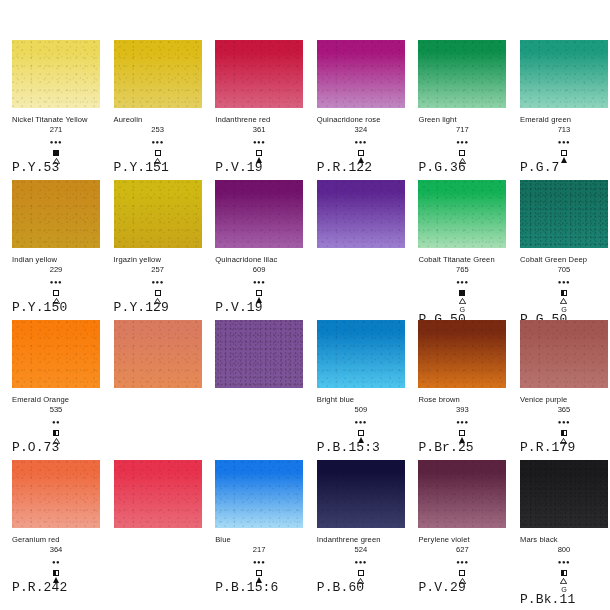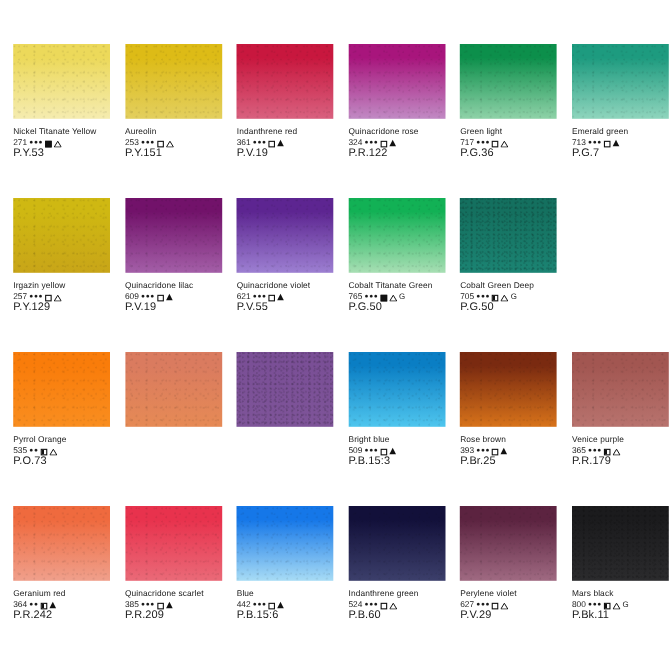--- a/index.html
+++ b/index.html
@@ -64,26 +64,28 @@
     white-space:nowrap;
   }
   .pcode{
     font-size:7.6px;
     line-height:10px;
     letter-spacing:0px;
     display:flex;
     align-items:center;
     gap:2px;
     white-space:nowrap;
+    flex-direction:column;
   }
   .pindex{
-    font-size:10px;
+    font-size:13px;
     line-height:10px;
     letter-spacing:.1px;
     white-space:nowrap;
+    font-family:Liberation Mono, monospace;
   }
   .stars{
     letter-spacing:.5px;
     font-size:6px;
     position:relative;
     top:-0.5px;
   }
   .sym{
     display:inline-block;
     width:6px;height:6px;
@@ -230,20 +232,41 @@
               <span class="tri solid"></span>
             </div>
             <div class="pindex">P.G.7</div>
           </div>
         </div>
       </div>
     </div>
     <div class="row">
       <div class="cell">
         <div class="cell-inner">
+          <div class="swatch" style="background:linear-gradient(180deg,#c98a1c 0%,#c98a1c 18%,#c79a20 100%);">
+            <span class="grain"></span>
+          </div>
+          <div class="info">
+            <div class="pname">Indian yellow</div>
+            <div class="pcode">
+              <span>229</span>
+              <span class="stars">●●●</span>
+              <span class="sym open"></span>
+              <span class="tri outline">
+                <svg width="7" height="6" viewBox="0 0 7 6">
+                  <path d="M3.5 0.4 L6.7 5.7 L0.3 5.7 Z" fill="none" stroke="#111" stroke-width="0.9"></path>
+                </svg>
+              </span>
+            </div>
+            <div class="pindex">P.Y.150</div>
+          </div>
+        </div>
+      </div>
+      <div class="cell">
+        <div class="cell-inner">
           <div class="swatch" style="background:linear-gradient(180deg,#cfb812 0%,#cfb812 18%,#c8a518 100%);">
             <span class="grain"></span>
           </div>
           <div class="info">
             <div class="pname">Irgazin yellow</div>
             <div class="pcode">
               <span>257</span>
               <span class="stars">●●●</span>
               <span class="sym open"></span>
               <span class="tri outline">
@@ -270,30 +293,20 @@
               <span class="tri solid"></span>
             </div>
             <div class="pindex">P.V.19</div>
           </div>
         </div>
       </div>
       <div class="cell">
         <div class="cell-inner">
           <div class="swatch" style="background:linear-gradient(180deg,#5d2591 0%,#5d2591 18%,#9d80d2 100%);">
             <span class="grain"></span>
-          </div>
-          <div class="info">
-            <div class="pname">Quinacridone violet</div>
-            <div class="pcode">
-              <span>621</span>
-              <span class="stars">●●●</span>
-              <span class="sym open"></span>
-              <span class="tri solid"></span>
-            </div>
-            <div class="pindex">P.V.55</div>
           </div>
         </div>
       </div>
       <div class="cell">
         <div class="cell-inner">
           <div class="swatch" style="background:linear-gradient(180deg,#12b155 0%,#12b155 18%,#a8dfb4 100%);">
             <span class="grain"></span>
           </div>
           <div class="info">
             <div class="pname">Cobalt Titanate Green</div>
@@ -335,21 +348,21 @@
         </div>
       </div>
     </div>
     <div class="row">
       <div class="cell">
         <div class="cell-inner">
           <div class="swatch" style="background:linear-gradient(180deg,#f97c0a 0%,#f97c0a 18%,#f98e20 100%);">
             <span class="grain"></span>
           </div>
           <div class="info">
-            <div class="pname">Pyrrol Orange</div>
+            <div class="pname">Emerald Orange</div>
             <div class="pcode">
               <span>535</span>
               <span class="stars">●●</span>
               <span class="sym half"></span>
               <span class="tri outline">
                 <svg width="7" height="6" viewBox="0 0 7 6">
                   <path d="M3.5 0.4 L6.7 5.7 L0.3 5.7 Z" fill="none" stroke="#111" stroke-width="0.9"></path>
                 </svg>
               </span>
             </div>
@@ -443,41 +456,31 @@
             </div>
             <div class="pindex">P.R.242</div>
           </div>
         </div>
       </div>
       <div class="cell">
         <div class="cell-inner">
           <div class="swatch" style="background:linear-gradient(180deg,#e8324d 0%,#e8324d 18%,#ea6a78 100%);">
             <span class="grain"></span>
           </div>
-          <div class="info">
-            <div class="pname">Quinacridone scarlet</div>
-            <div class="pcode">
-              <span>385</span>
-              <span class="stars">●●●</span>
-              <span class="sym open"></span>
-              <span class="tri solid"></span>
-            </div>
-            <div class="pindex">P.R.209</div>
-          </div>
         </div>
       </div>
       <div class="cell">
         <div class="cell-inner">
           <div class="swatch" style="background:linear-gradient(180deg,#1577e8 0%,#1577e8 18%,#a8dcf5 100%);">
             <span class="grain"></span>
           </div>
           <div class="info">
             <div class="pname">Blue</div>
             <div class="pcode">
-              <span>442</span>
+              <span>217</span>
               <span class="stars">●●●</span>
               <span class="sym open"></span>
               <span class="tri solid"></span>
             </div>
             <div class="pindex">P.B.15:6</div>
           </div>
         </div>
       </div>
       <div class="cell">
         <div class="cell-inner">

